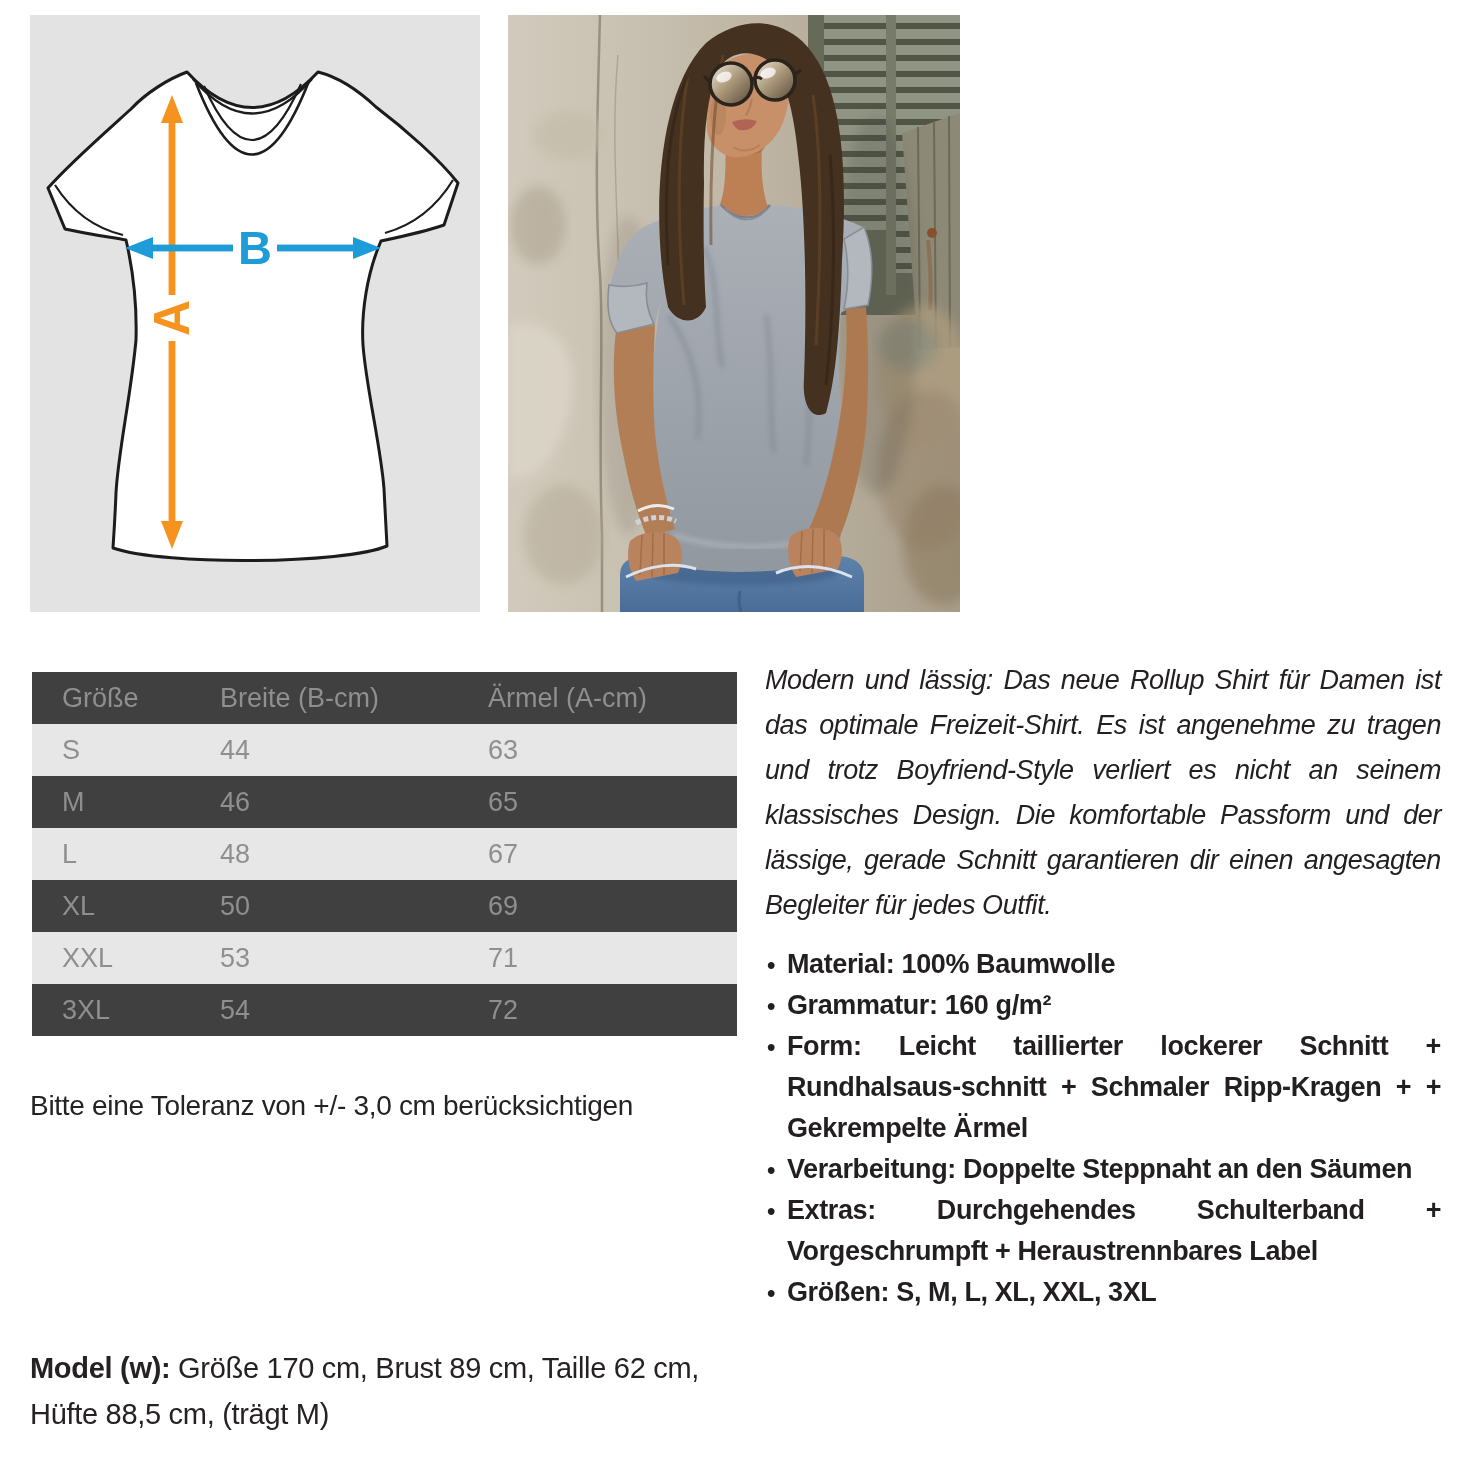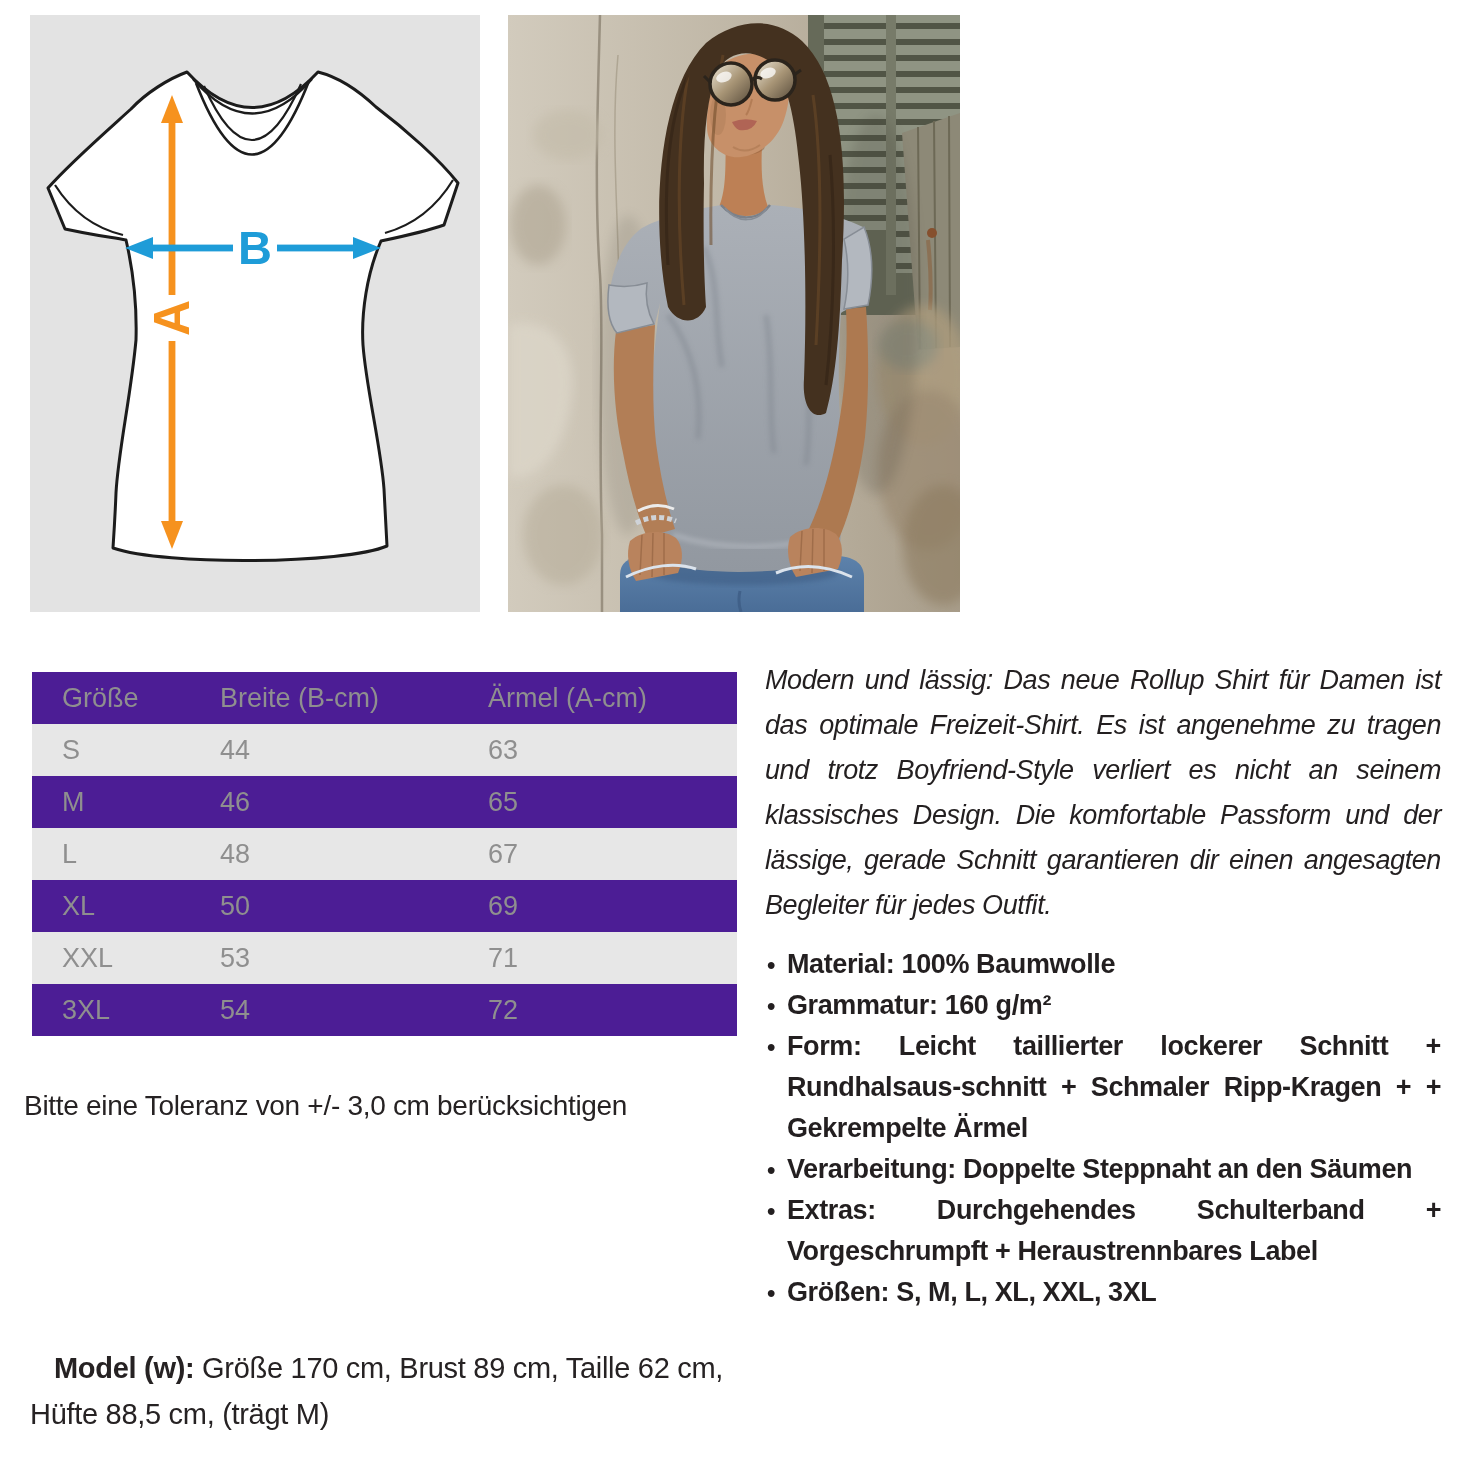--- a/index.html
+++ b/index.html
@@ -4,41 +4,41 @@
 <style>
   html,body{margin:0;padding:0;background:#ffffff;}
   .page{position:relative;width:1466px;height:1458px;background:#fff;overflow:hidden;
         font-family:"Liberation Sans", sans-serif;color:#262223;}
   .diagram-box{position:absolute;left:30px;top:15px;width:450px;height:597px;background:#e3e3e3;}
   .photo-box{position:absolute;left:508px;top:15px;width:452px;height:597px;}
   .photo-box svg,.diagram-box svg{display:block;width:100%;height:100%;}
 
   
   .size-table{position:absolute;left:32px;top:672px;width:705px;font-size:27px;color:#8f8f8f;}
-  .tr{display:flex;height:52px;align-items:center;background:#4c1d95;}
+  .tr{display:flex;height:52px;align-items:center;background:#404040;}
   .tr.odd{background:#e7e7e7;}
   .td{white-space:nowrap;}
   .td.c1{width:188px;padding-left:30px;box-sizing:border-box;}
   .td.c2{width:268px;}
   .td.c3{flex:1;}
 
-  .tolerance{position:absolute;left:24px;top:1090px;width:700px;font-size:28px;
+  .tolerance{position:absolute;left:30px;top:1090px;width:700px;font-size:28px;
              letter-spacing:-0.3px;color:#262223;}
 
   
   .right-col{position:absolute;left:765px;top:658px;width:676px;color:#231f20;}
   .desc-paragraph{font-size:27px;line-height:45px;text-align:justify;letter-spacing:-0.4px;margin:0;font-style:italic;}
   .desc-bullets{list-style:none;margin:16px 0 0 0;padding:0;font-size:27px;line-height:41px;
                 letter-spacing:-0.4px;}
   .desc-bullets li{position:relative;padding-left:22px;text-align:justify;font-weight:bold;}
   .desc-bullets li::before{content:"\2022";position:absolute;left:2px;top:0;font-size:24px;}
 
   .model-info{position:absolute;left:30px;top:1345px;width:740px;font-size:29px;line-height:46px;
               letter-spacing:-0.3px;color:#262223;}
-  .model-info b{font-weight:bold;margin-left:24px;}
+  .model-info b{font-weight:bold;}
 </style>
 </head>
 <body>
 
 <div class="page">
 
   <div class="diagram-box">
     <svg viewBox="0 0 450 597">
       <rect x="0" y="0" width="450" height="597" fill="#e3e3e3"></rect>
 

